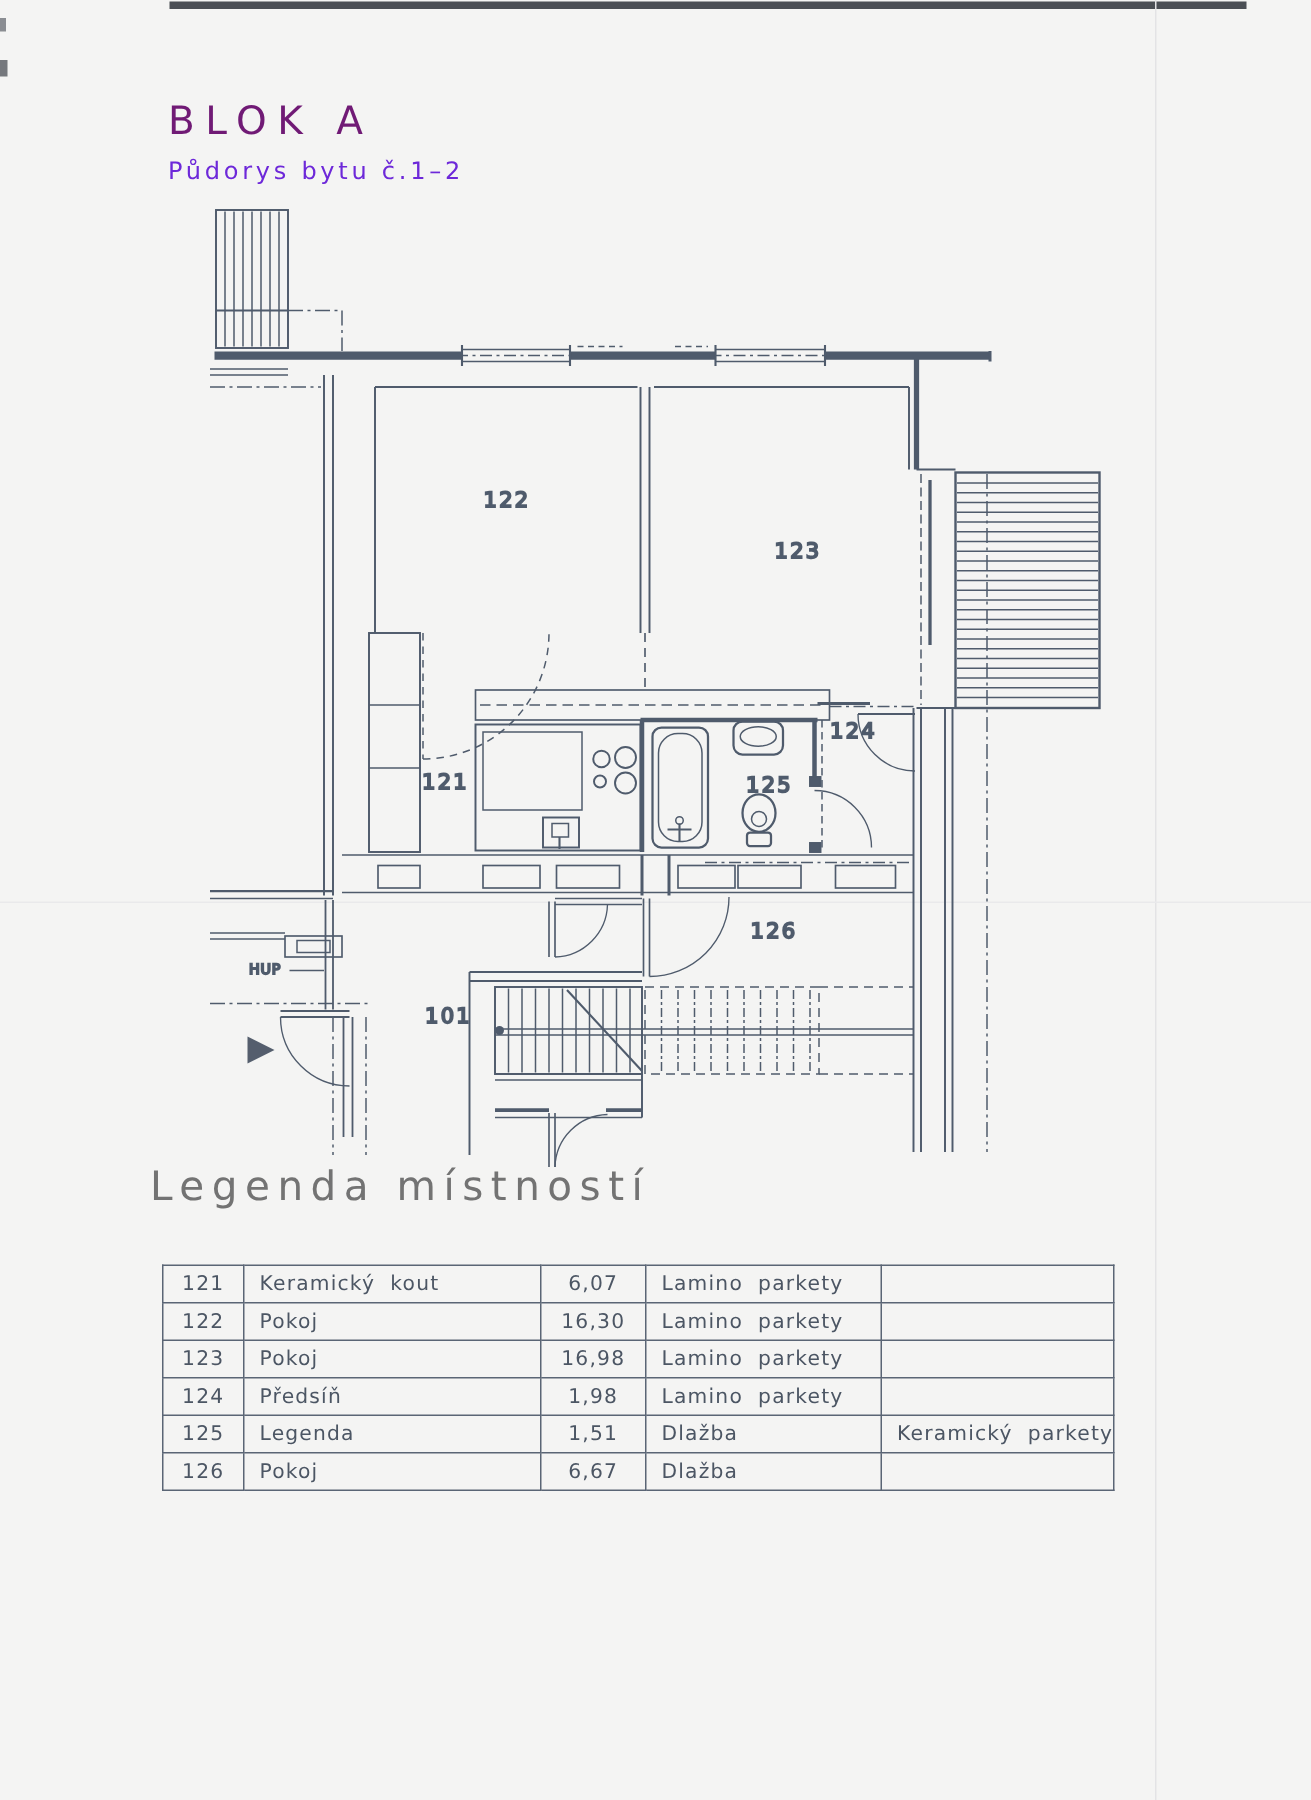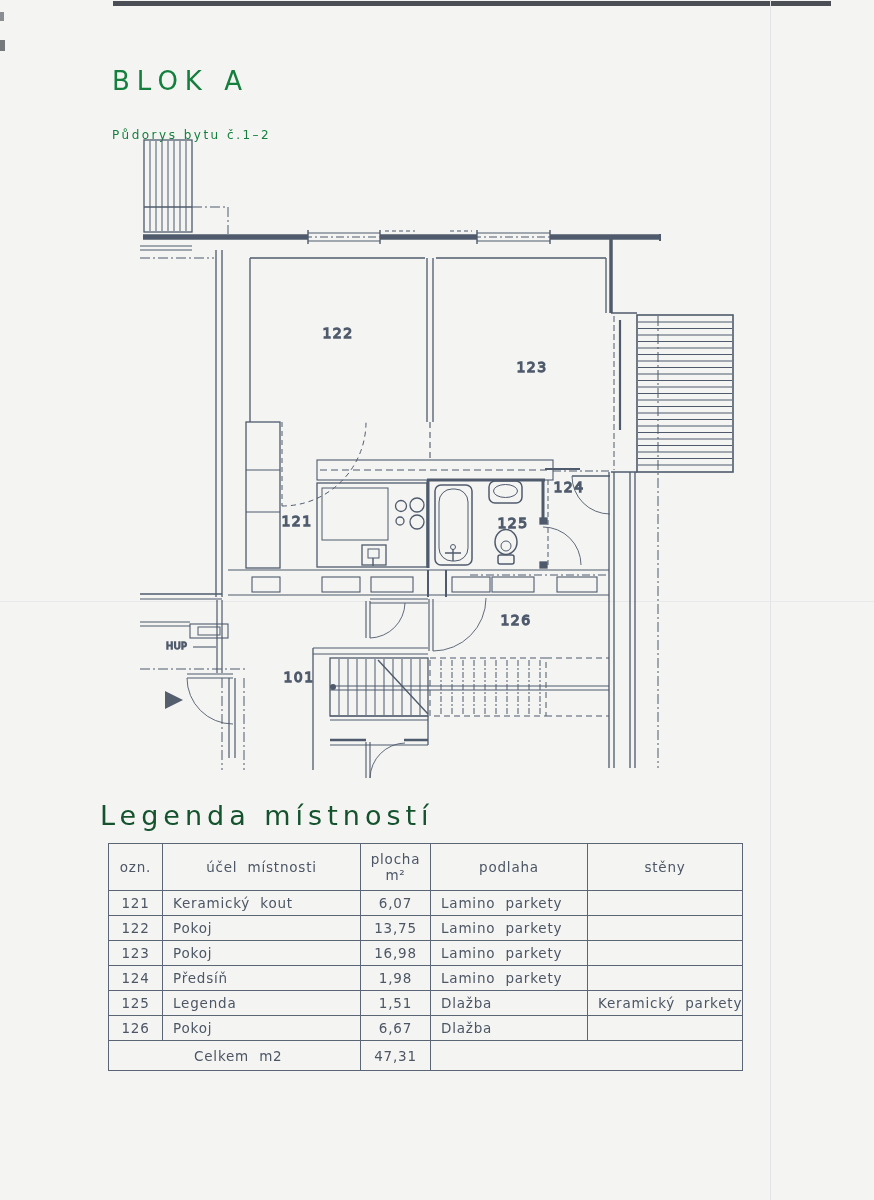--- a/index.html
+++ b/index.html
@@ -8,29 +8,29 @@
     background:#f4f4f3;
     font-family:"DejaVu Sans", sans-serif;
   }
   .scan-topbar{position:absolute;left:113px;top:1px;width:718px;height:5px;background:#4b4f55;}
   .scan-mark1{position:absolute;left:0;top:12px;width:4px;height:9px;background:#8a8d92;}
   .scan-mark2{position:absolute;left:0;top:40px;width:5px;height:11px;background:#75787d;}
   .scan-edge{position:absolute;left:770px;top:0;width:1px;height:1200px;background:#e3e3e5;}
   .scan-crease{position:absolute;left:0;top:601px;width:874px;height:1px;background:#e9e9eb;}
   .page-title{
     position:absolute;left:112px;top:66px;
-    font-size:26px;letter-spacing:7px;color:#15803d;
+    font-size:26px;letter-spacing:7px;color:#701a75;
   }
   .page-subtitle{
     position:absolute;left:112px;top:104px;
-    font-size:12px;letter-spacing:2.5px;color:#15803d;margin-top:24px;
+    font-size:16px;letter-spacing:2.5px;color:#6d28d9;
   }
   .legend-title{
-    position:absolute;left:100px;top:800px;
-    font-size:27px;letter-spacing:5px;color:#14532d;
+    position:absolute;left:100px;top:776px;
+    font-size:27px;letter-spacing:5px;color:#737373;
   }
   svg.plan{position:absolute;left:0;top:0;}
   svg.plan text{
     font-family:"DejaVu Sans", sans-serif;
     fill:#4c5664;font-size:14px;letter-spacing:1.5px;
   }
   svg.plan text.small{font-size:9.5px;letter-spacing:0.5px;}
   table.legend{
     position:absolute;left:108px;top:843px;
     border-collapse:collapse;table-layout:fixed;
@@ -262,41 +262,31 @@
 
 <table class="legend">
   <colgroup>
     <col style="width:54px">
       <col style="width:198px">
       <col style="width:70px">
       <col style="width:157px">
       <col style="width:155px">
   </colgroup>
   <tbody>
-      <tr class="hdr">
-    <td class="c">ozn.</td>
-    <td class="c">účel místnosti</td>
-    <td class="c">
-      <div>plocha</div>
-      <div>m²</div>
-    </td>
-    <td class="c">podlaha</td>
-    <td class="c">stěny</td>
-  </tr>
   <tr>
     <td class="c">121</td>
     <td>Keramický kout</td>
     <td class="c">6,07</td>
     <td>Lamino parkety</td>
     <td></td>
   </tr>
   <tr>
     <td class="c">122</td>
     <td>Pokoj</td>
-    <td class="c">13,75</td>
+    <td class="c">16,30</td>
     <td>Lamino parkety</td>
     <td></td>
   </tr>
   <tr>
     <td class="c">123</td>
     <td>Pokoj</td>
     <td class="c">16,98</td>
     <td>Lamino parkety</td>
     <td></td>
   </tr>
@@ -314,19 +304,14 @@
     <td>Dlažba</td>
     <td>Keramický parkety</td>
   </tr>
   <tr>
     <td class="c">126</td>
     <td>Pokoj</td>
     <td class="c">6,67</td>
     <td>Dlažba</td>
     <td></td>
   </tr>
-  <tr class="total">
-    <td colspan="2" style="padding-left:85px;">Celkem m2</td>
-    <td class="c">47,31</td>
-    <td colspan="2"></td>
-  </tr>
 </tbody>
   </table>
 
 </body></html>

